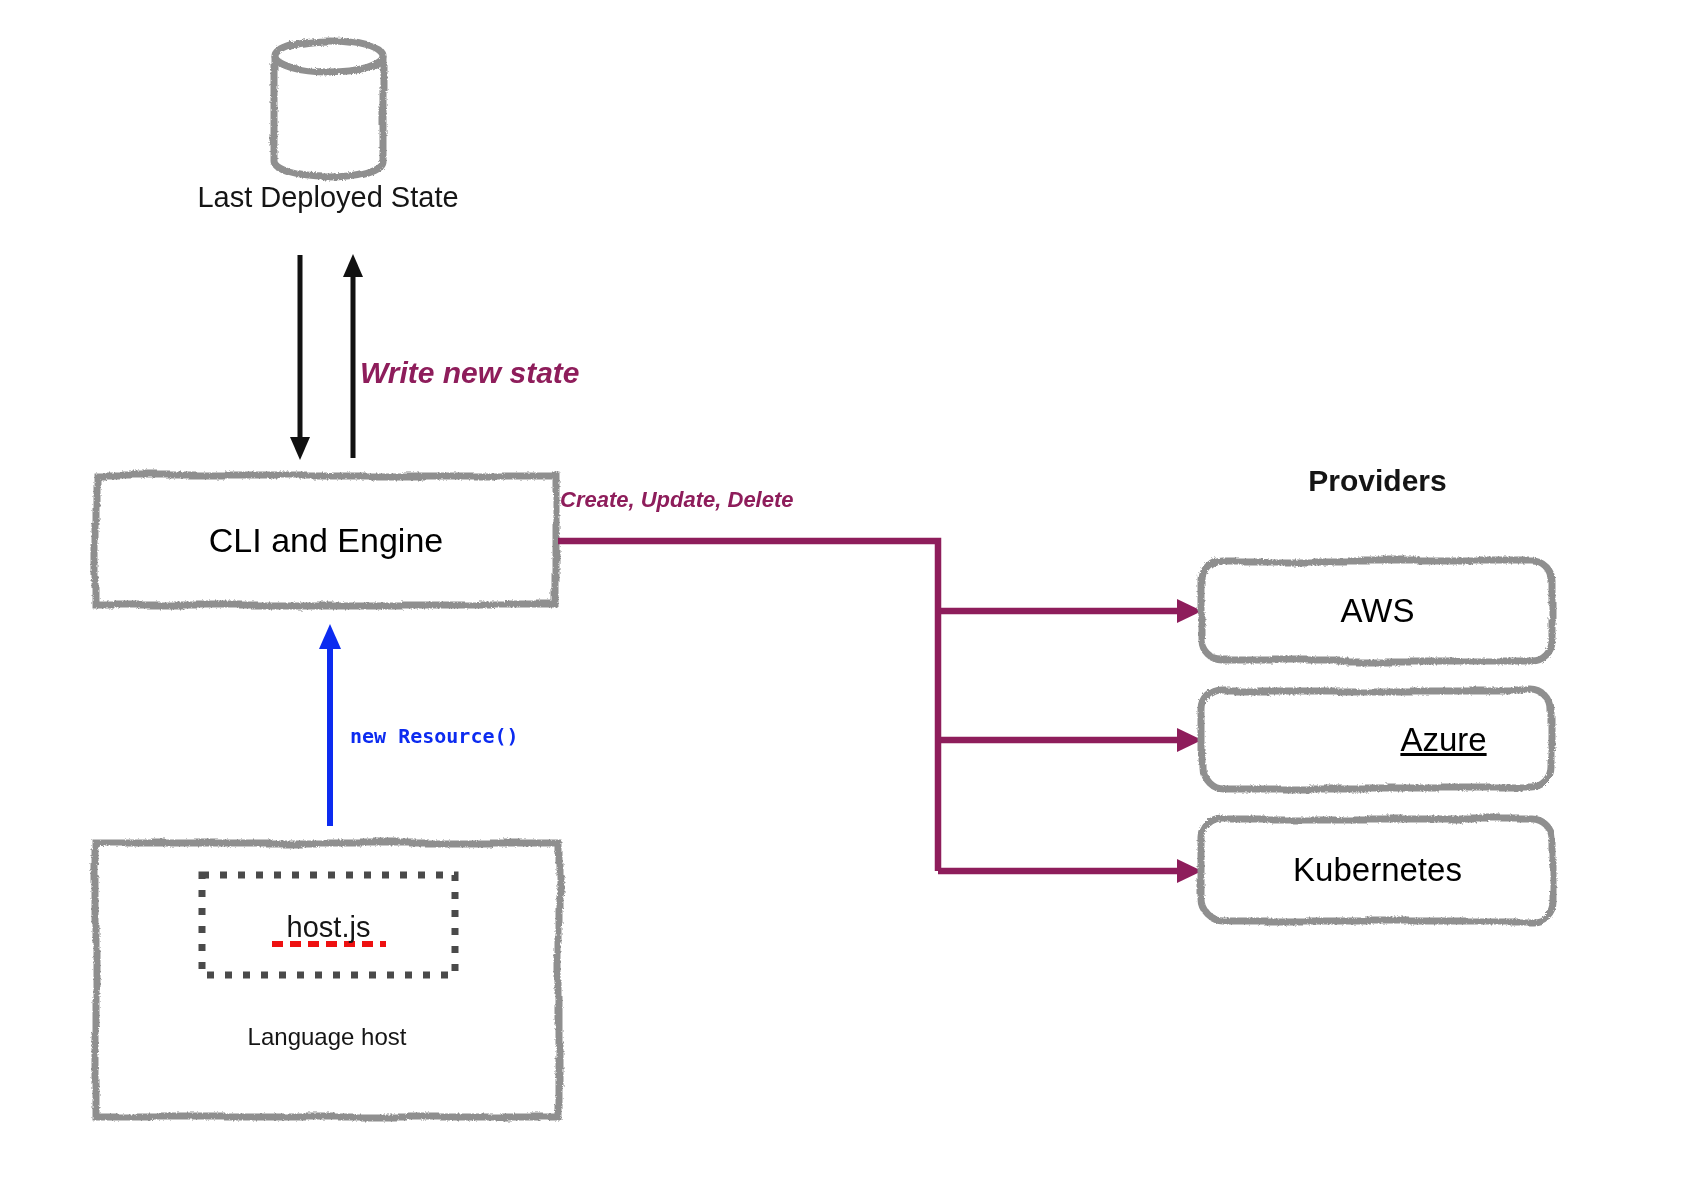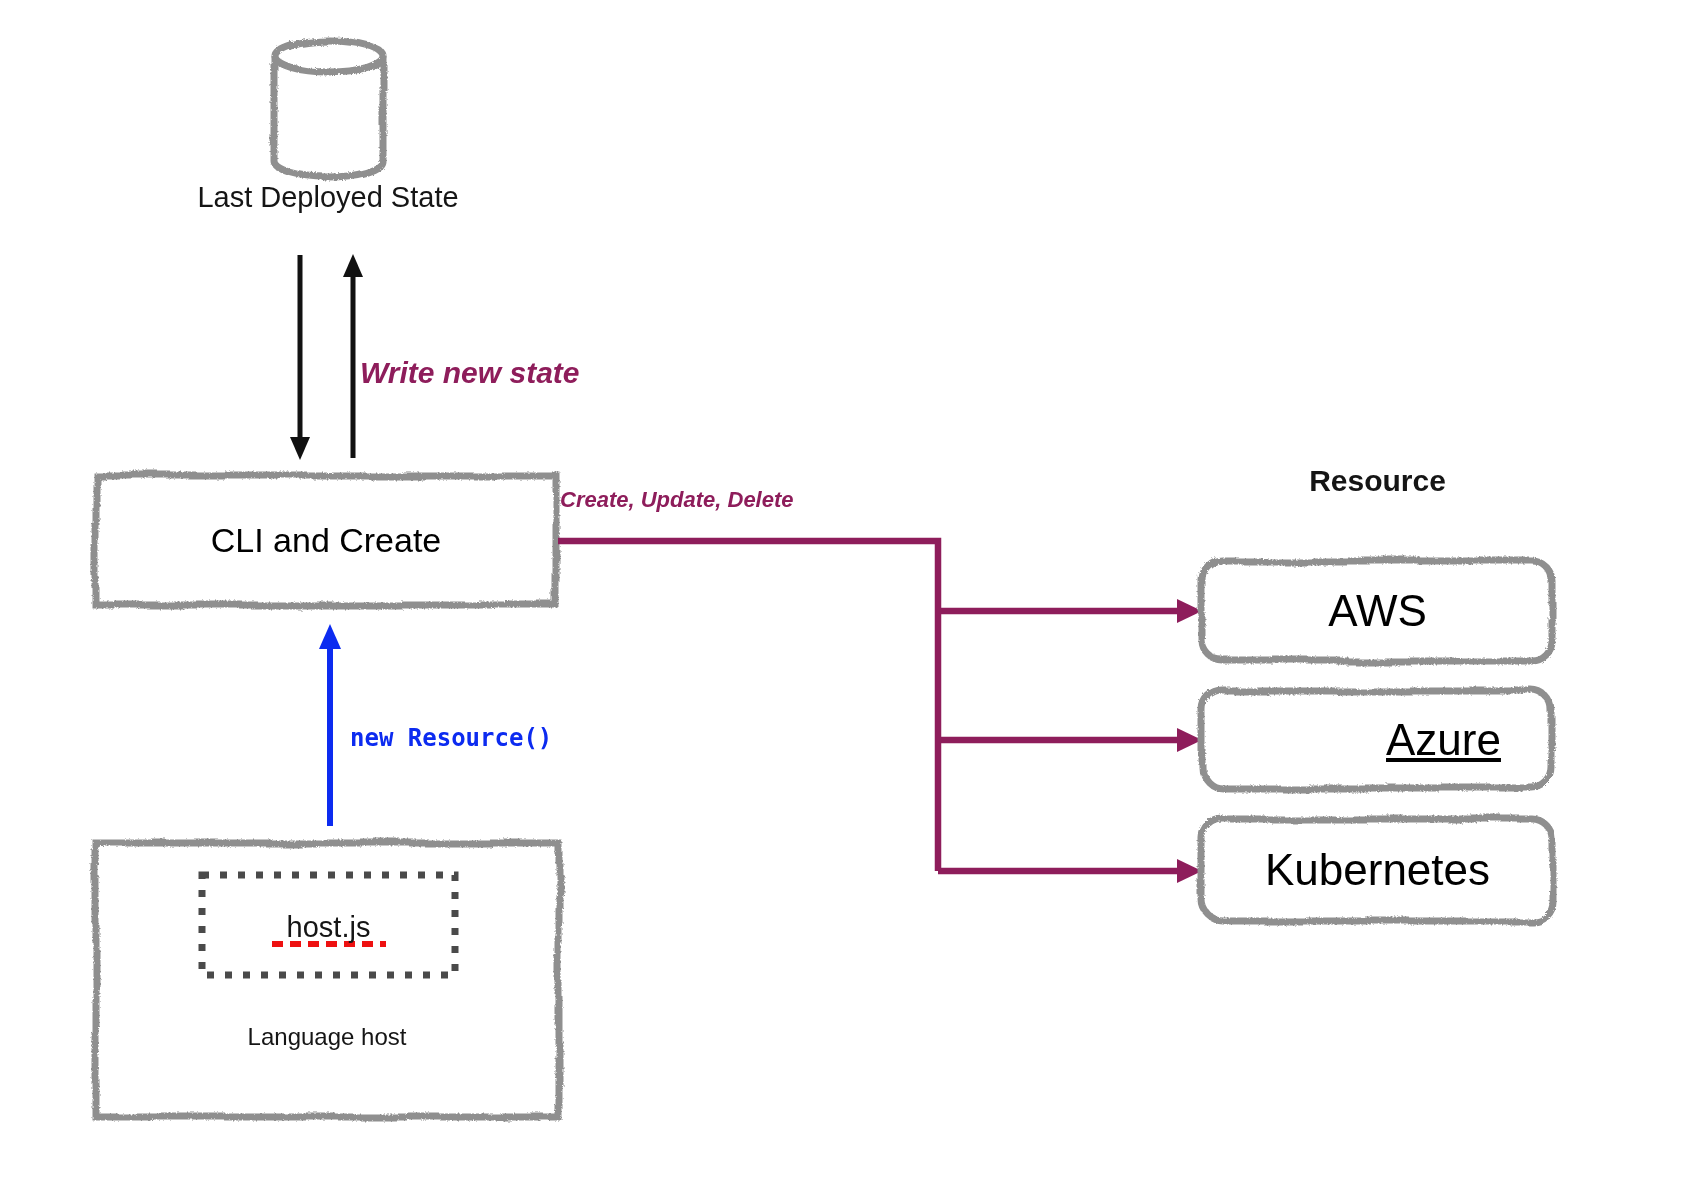--- a/index.html
+++ b/index.html
@@ -37,25 +37,25 @@
     color: #8E1D5B;
     font-style: italic;
     font-weight: 700;
   }
   .lbl-write-new-state { left: 360px; top: 343px; font-size: 30px; }
   .lbl-create-update-delete { left: 560px; top: 474px; width: 380px; font-size: 22px; text-align: left; }
   .lbl-new-resource {
     left: 350px; top: 712px;
     font-family: "DejaVu Sans Mono", monospace;
     font-weight: 700;
-    font-size: 24px;
+    font-size: 20px;
     color: #0C2BF0;
   }
   .lbl-providers-heading { left: 1203px; top: 451px; width: 349px; font-size: 30px; font-weight: 700; text-align: center; }
-  .lbl-provider { font-size: 44px; }
+  .lbl-provider { font-size: 33px; }
   .lbl-aws        { left: 1203px; top: 548px; width: 349px; height: 100px; }
   .lbl-azure      { left: 1269px; top: 678px; width: 349px; height: 97px; text-decoration: underline; }
   .lbl-kubernetes { left: 1203px; top: 806px; width: 349px; height: 102px; }
 </style>
 </head>
 <body>
 
 <div class="canvas">
 
   <svg class="artwork" viewBox="0 0 1686 1186">
@@ -104,34 +104,34 @@
     <rect x="1203" y="548" width="349" height="100" rx="20" fill="#ffffff" stroke-width="7" filter="url(#sketch)" stroke="#8f8f8f"></rect>
     <rect x="1203" y="678" width="349" height="97" rx="20" fill="#ffffff" stroke-width="7" filter="url(#sketch)" stroke="#8f8f8f"></rect>
     <rect x="1203" y="806" width="349" height="102" rx="20" fill="#ffffff" stroke-width="7" filter="url(#sketch)" stroke="#8f8f8f"></rect>
   </svg>
 
   <div class="lbl lbl-last-deployed">Last Deployed State</div>
 
   <div class="lbl edge-label-maroon lbl-write-new-state">Write new state</div>
 
   <div class="flexbox lbl-cli">
-    <span>CLI and Create</span>
+    <span>CLI and Engine</span>
   </div>
 
   <div class="lbl edge-label-maroon lbl-create-update-delete">Create, Update, Delete</div>
 
   <div class="lbl lbl-new-resource">new Resource()</div>
 
   <div class="flexbox lbl lbl-index-js">
     <span>host.js</span>
   </div>
 
   <div class="lbl lbl-language-host">Language host</div>
 
-  <div class="lbl lbl-providers-heading">Resource</div>
+  <div class="lbl lbl-providers-heading">Providers</div>
 
   <div class="flexbox lbl-provider lbl-aws">
     <span>AWS</span>
   </div>
 
   <div class="flexbox lbl-provider lbl-azure">
     <span>Azure</span>
   </div>
 
   <div class="flexbox lbl-provider lbl-kubernetes">

